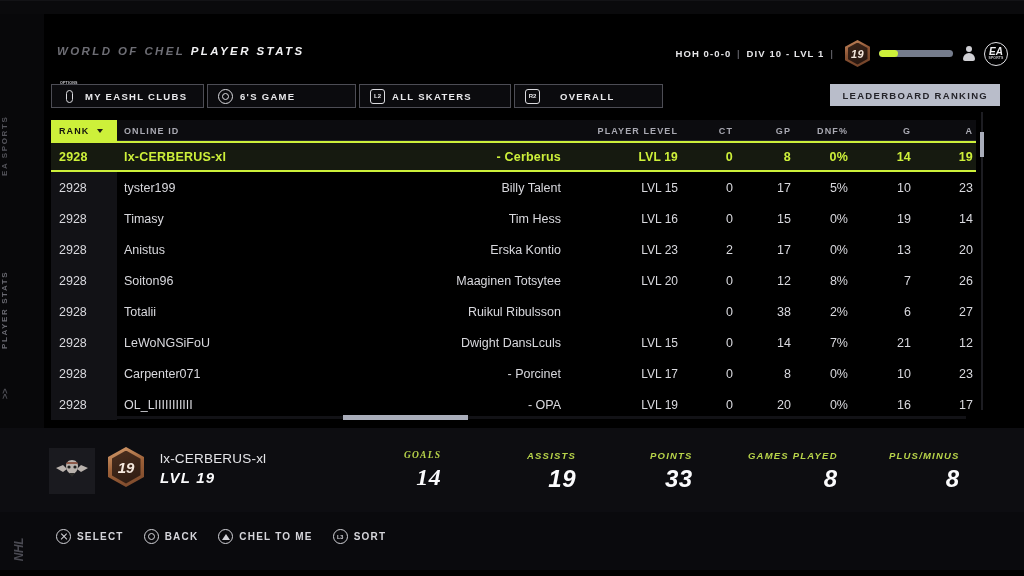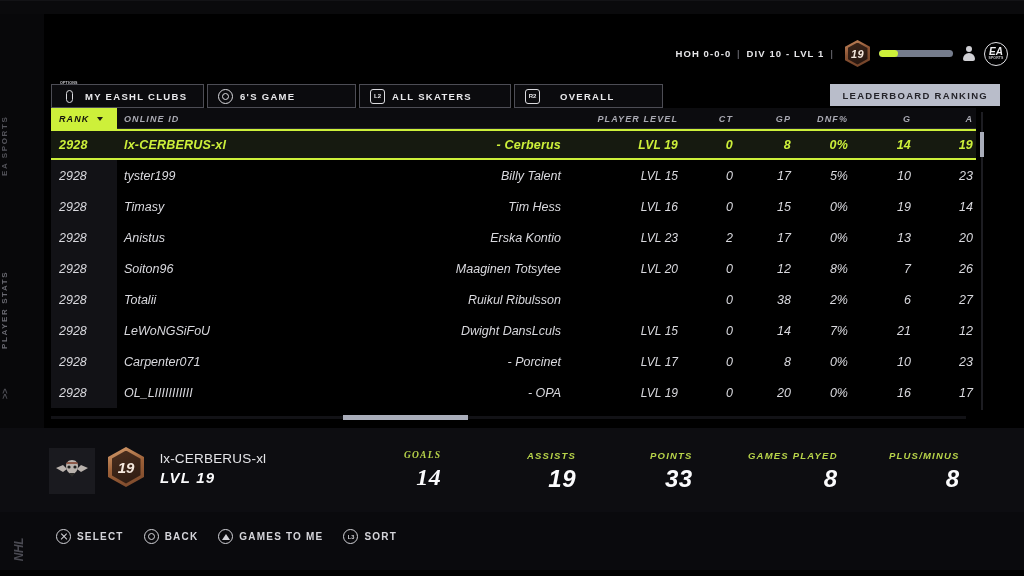--- a/index.html
+++ b/index.html
@@ -140,23 +140,22 @@
     height:22px; min-width:148px; padding:0 12px;
     background:#b9bdca;
     display:flex; align-items:center; justify-content:center;
   }
   .lb-rank span{
     font-size:9.5px; font-weight:bold; letter-spacing:1.3px; color:#24242a; white-space:nowrap;
   }
 
   
   .table-wrap{
-    position:absolute; left:51px; top:108px; width:925px; height:300px;
+    position:absolute; left:51px; top:120px; width:925px; height:300px;
     overflow:hidden;
-    font-style:italic;
   }
   .thead{
     position:relative; height:21px; background:#0c0c0f;
     border-bottom:1px solid #27272c;
   }
   .rankhead{
     position:absolute; left:0; top:0; width:66px; height:21px;
     background:#cdf03a; display:flex; align-items:center;
     padding-left:8px; gap:4px;
   }
@@ -277,20 +276,24 @@
 </head>
 <body>
 
 <div id="app">
 
   <div class="topbar">
       <div class="scanline"></div>
     </div>
 
   <div class="header">
+    <div class="brandline">
+      <span class="dim">WORLD OF CHEL</span>
+      <span class="bright">PLAYER STATS</span>
+    </div>
 
     <div class="hdr-right">
       <div class="hdr-stats">
         <span>HOH 0-0-0</span>
         <span class="sep">|</span>
         <span>DIV 10</span>
         <span> - </span>
         <span>LVL 1</span>
         <span class="sep">|</span>
       </div>
@@ -536,21 +539,21 @@
     <div class="action">
       <div class="gp">
           <div class="o"></div>
         </div>
       <div class="lbl">BACK</div>
     </div>
     <div class="action">
       <div class="gp">
           <div class="tri"></div>
         </div>
-      <div class="lbl">GAMES TO ME</div>
+      <div class="lbl">CHEL TO ME</div>
     </div>
     <div class="action">
       <div class="gp">
           <div class="l3">L3</div>
         </div>
       <div class="lbl">SORT</div>
     </div>
   </div>
   <div class="botline"></div>
 </div>

